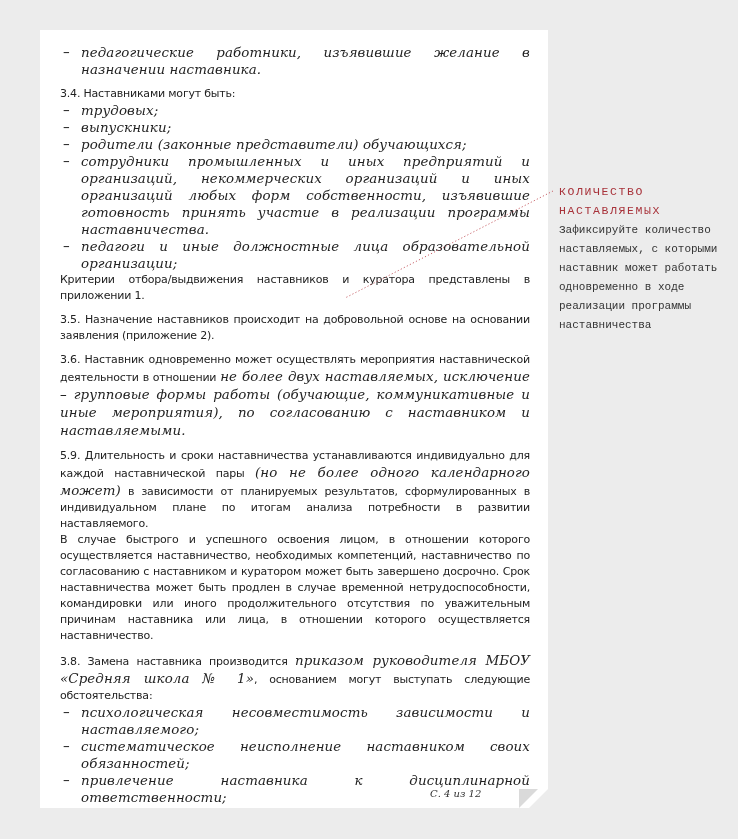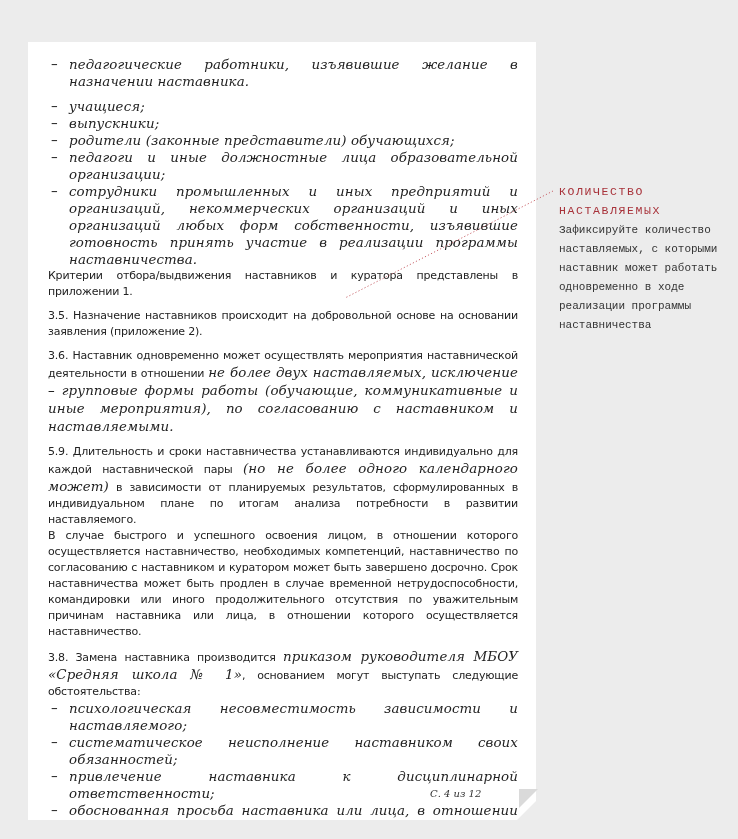--- a/index.html
+++ b/index.html
@@ -1,24 +1,23 @@
 <!DOCTYPE html>
 <html><head>
 <meta charset="utf-8">
 <style>
   html, body { margin:0; padding:0; }
   body {
     width:738px; height:839px; background:#ececec; position:relative; overflow:hidden;
     color:#222;
   }
   .page {
-    position:absolute; left:28px; top:30px; width:508px; height:778px;
+    position:absolute; left:40px; top:30px; width:508px; height:778px;
     background:#fff;
     clip-path: polygon(0 0, 100% 0, 100% 759px, 489px 100%, 0 100%);
-    margin-top: 12px;
   }
   .fold {
     position:absolute; left:519px; top:789px; width:19px; height:19px;
     background:#dadada;
     clip-path: polygon(0 0, 100% 0, 0 100%);
   }
   .content { position:absolute; left:20px; top:14px; width:470px; }
   .sans { font-family:"DejaVu Sans", sans-serif; font-size:11px; line-height:16px; letter-spacing:-0.2px; text-align:justify; }
   .it { font-family:"DejaVu Serif", serif; font-style:italic; font-size:13.4px; line-height:17px; letter-spacing:0.1px; }
   .p { margin:0; }
@@ -38,26 +37,27 @@
 </head>
 <body>
 
 <div class="page">
   <div class="content">
     <ul class="dash it">
       <li>педагогические работники, изъявившие желание в назначении наставника.</li>
     </ul>
     <div class="gap"></div>
 
+    <p class="p sans">3.4. Наставниками могут быть:</p>
     <ul class="dash it">
-      <li>учащиеся;</li>
+      <li>трудовых;</li>
       <li>выпускники;</li>
       <li>родители (законные представители) обучающихся;</li>
+      <li>сотрудники промышленных и иных предприятий и организаций, некоммерческих организаций и иных организаций любых форм собственности, изъявившие готовность принять участие в реализации программы наставничества.</li>
       <li>педагоги и иные должностные лица образовательной организации;</li>
-      <li>сотрудники промышленных и иных предприятий и организаций, некоммерческих организаций и иных организаций любых форм собственности, изъявившие готовность принять участие в реализации программы наставничества.</li>
     </ul>
     <p class="p sans">Критерии отбора/выдвижения наставников и куратора представлены в приложении 1.</p>
     <div class="gap"></div>
 
     <p class="p sans">3.5. Назначение наставников происходит на добровольной основе на основании заявления (приложение 2).</p>
     <div class="gap"></div>
 
     <p class="p sans"><span>3.6. Наставник одновременно может осуществлять мероприятия наставнической деятельности в отношении </span><span class="it">не более двух наставляемых, исключение – групповые формы работы (обучающие, коммуникативные и иные мероприятия), по согласованию с наставником и наставляемыми.</span></p>
     <div class="gap"></div>
 

